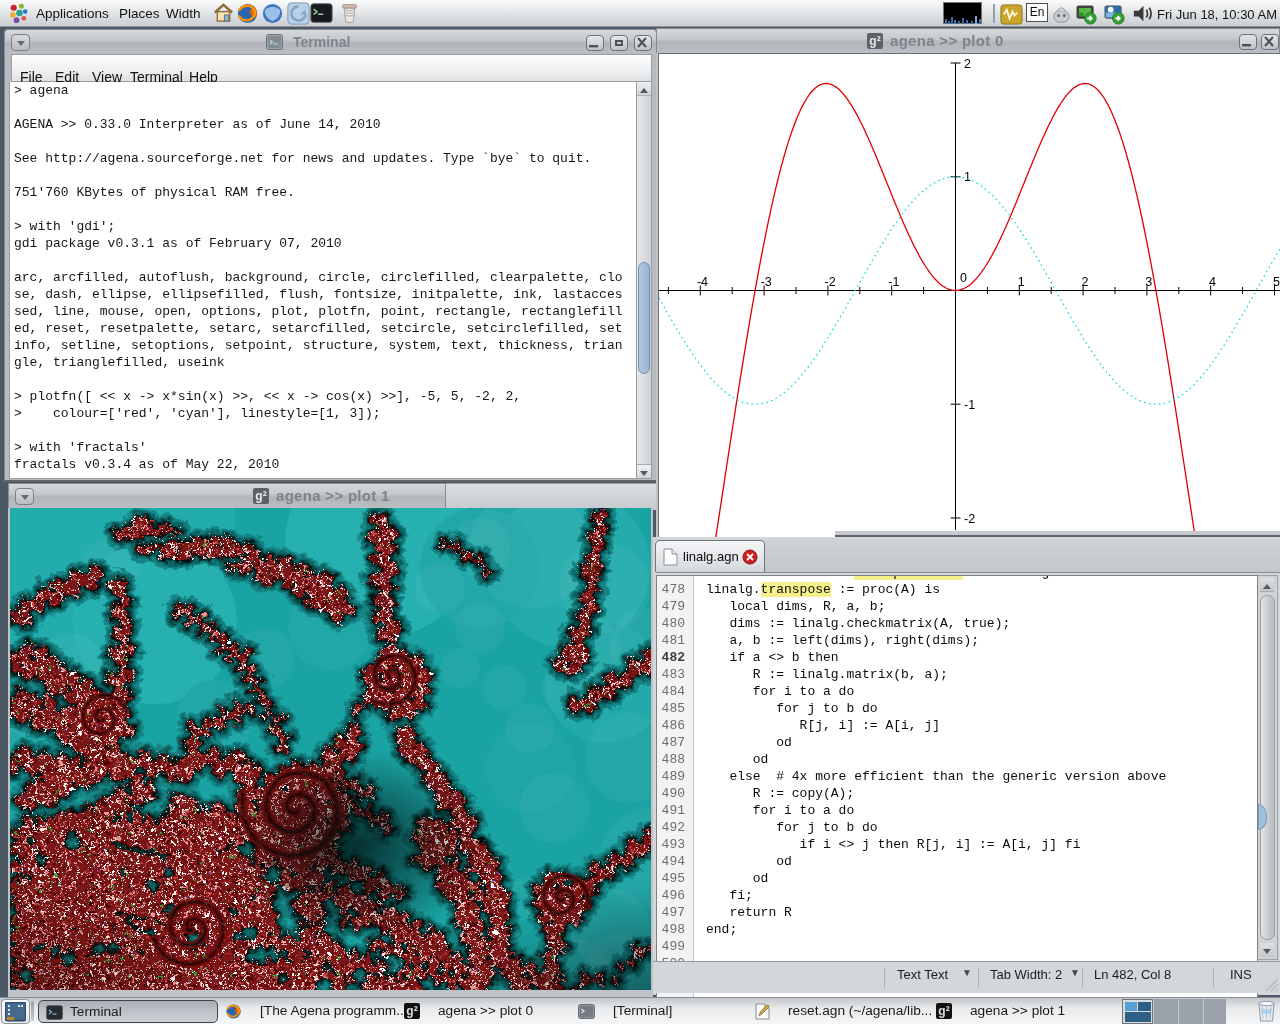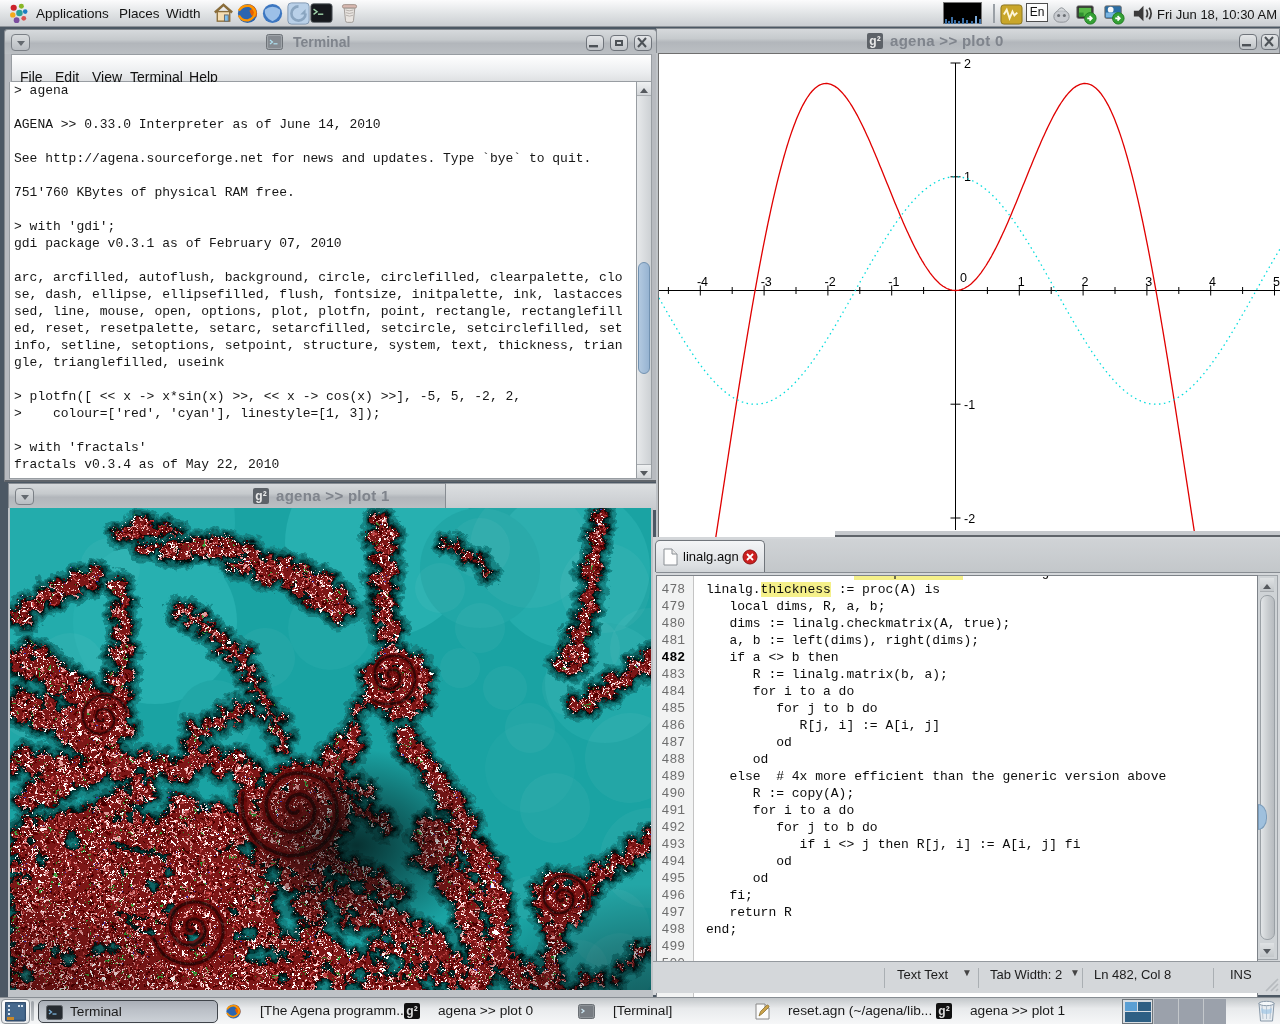--- a/index.html
+++ b/index.html
@@ -274,42 +274,42 @@
         <path d="M5 5 l6 6 m0 -6 l-6 6" stroke="#fff" stroke-width="1.8"></path>
       </svg>
  </div>
  <div class="txt">
   <div class="gutter">
         <pre style="margin-top:-12px">477
 478
 479
 480
 481
-<b style="color:#000000">482</b>
+<b style="color:#404040">482</b>
 483
 484
 485
 486
 487
 488
 489
 490
 491
 492
 493
 494
 495
 496
 497
 498
 499
 500</pre>
       </div>
   <pre class="code" style="margin-top:-12px"># cf. the function <span style="background:#f5f08a">transpose etc.</span> and linalg.checkmatrix
-linalg.<span style="background:#f5f08a">thickness</span> := proc(A) is
+linalg.<span style="background:#f5f08a">transpose</span> := proc(A) is
    local dims, R, a, b;
    dims := linalg.checkmatrix(A, true);
    a, b := left(dims), right(dims);
    if a &lt;&gt; b then
       R := linalg.matrix(b, a);
       for i to a do
          for j to b do
             R[j, i] := A[i, j]
          od
       od

